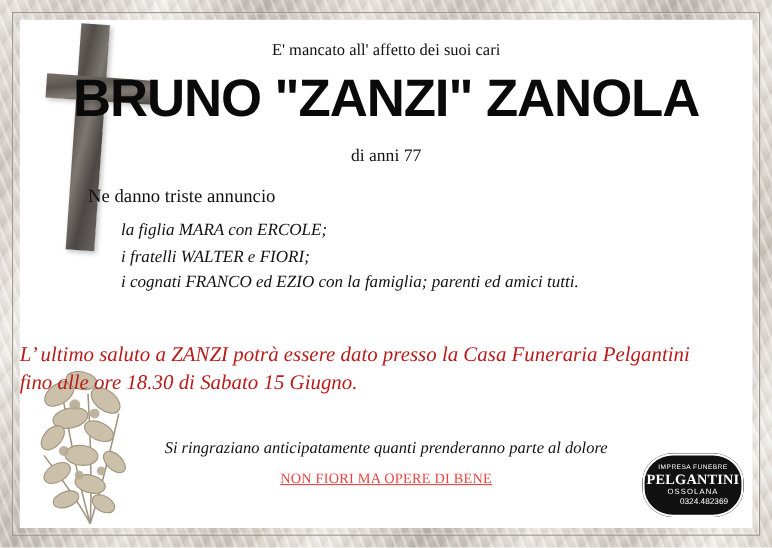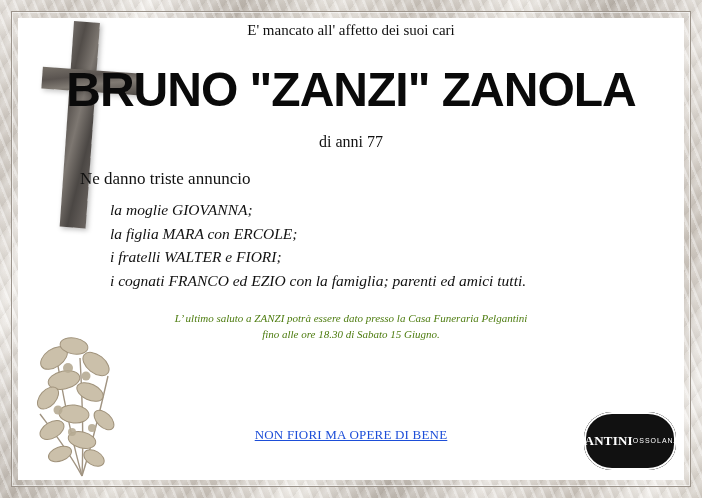--- a/index.html
+++ b/index.html
@@ -87,21 +87,21 @@
     left: 6px;
     bottom: 0px;
     width: 120px;
     height: 200px;
     opacity: 0.95;
   }
 
   
   .line-top {
     position: absolute;
-    top: 4px;
+    top: 20px;
     left: 0; right: 0;
     text-align: center;
     font-size: 15px;
     color: #111;
     font-family: "Liberation Serif", serif;
   }
   .name {
     position: absolute;
     top: 44px;
     left: 0; right: 0;
@@ -136,24 +136,23 @@
     font-size: 15.5px;
     color: #111;
     line-height: 1.52;
   }
   .relatives div { white-space: nowrap; }
 
   .farewell {
     position: absolute;
     top: 294px;
     left: 0; right: 0;
-    text-align: center;
-    font-style: italic;
-    font-size: 11px;
-    color: #4d7c0f;
+    font-style: italic;
+    font-size: 19px;
+    color: #b91c1c;
   }
   .farewell .bold-line {
     font-weight: normal;
     font-style: italic;
   }
   .farewell .row { margin-bottom: 4px; white-space: nowrap; }
 
   .thanks {
     position: absolute;
     top: 382px;
@@ -162,37 +161,37 @@
     font-style: italic;
     font-size: 15px;
     color: #111;
   }
   .noflowers {
     position: absolute;
     top: 409px;
     left: 0; right: 0;
     text-align: center;
     font-size: 13px;
-    color: #1d4ed8;
+    color: #ef4444;
     text-decoration: underline;
     letter-spacing: 0.2px;
   }
 
   
   .stamp {
     position: absolute;
     right: 8px;
     bottom: 10px;
     width: 92px;
     height: 58px;
     border-radius: 28px / 26px;
     background: #111;
     color: #fff;
     display: flex;
-    flex-direction: row;
+    flex-direction: column;
     align-items: center;
     justify-content: center;
     line-height: 1.05;
     box-shadow: inset 0 0 0 2px #fff, inset 0 0 0 3px #111;
   }
   .stamp .s1 { font-size: 6px; letter-spacing: 0.4px; font-family: "Liberation Sans", sans-serif; }
   .stamp .s2 { font-size: 13px; font-weight: bold; font-family: "Liberation Serif", serif; letter-spacing: 0.2px; margin: 1px 0; }
   .stamp .s3 { font-size: 7px; letter-spacing: 1px; font-family: "Liberation Sans", sans-serif; }
   .stamp .s4 { font-size: 7.5px; font-family: "Liberation Sans", sans-serif; margin-top: 1px; padding-left: 20px; }
 </style>
@@ -245,31 +244,31 @@
 
     <div class="line-top">E' mancato all' affetto dei suoi cari</div>
 
     <div class="name">BRUNO "ZANZI" ZANOLA</div>
 
     <div class="age">di anni 77</div>
 
     <div class="announce">Ne danno triste annuncio</div>
 
     <div class="relatives">
-      <div>la moglie GIOVANNA;</div>
       <div>la figlia MARA con ERCOLE;</div>
       <div>i fratelli WALTER  e FIORI;</div>
       <div>i cognati FRANCO ed EZIO con la famiglia; parenti ed amici tutti.</div>
     </div>
 
     <div class="farewell">
       <div class="row">L’ ultimo saluto a ZANZI potrà essere dato presso la Casa Funeraria Pelgantini</div>
       <div class="row"><span class="bold-line">fino alle ore 18.30 di Sabato 15 Giugno</span><span>.</span></div>
     </div>
 
+    <div class="thanks">Si ringraziano anticipatamente quanti prenderanno parte al dolore</div>
     <div class="noflowers">NON FIORI MA OPERE DI BENE</div>
 
     <div class="stamp">
       <div class="s1">IMPRESA FUNEBRE</div>
       <div class="s2">PELGANTINI</div>
       <div class="s3">OSSOLANA</div>
       <div class="s4">0324.482369</div>
     </div>
 
   </div>

